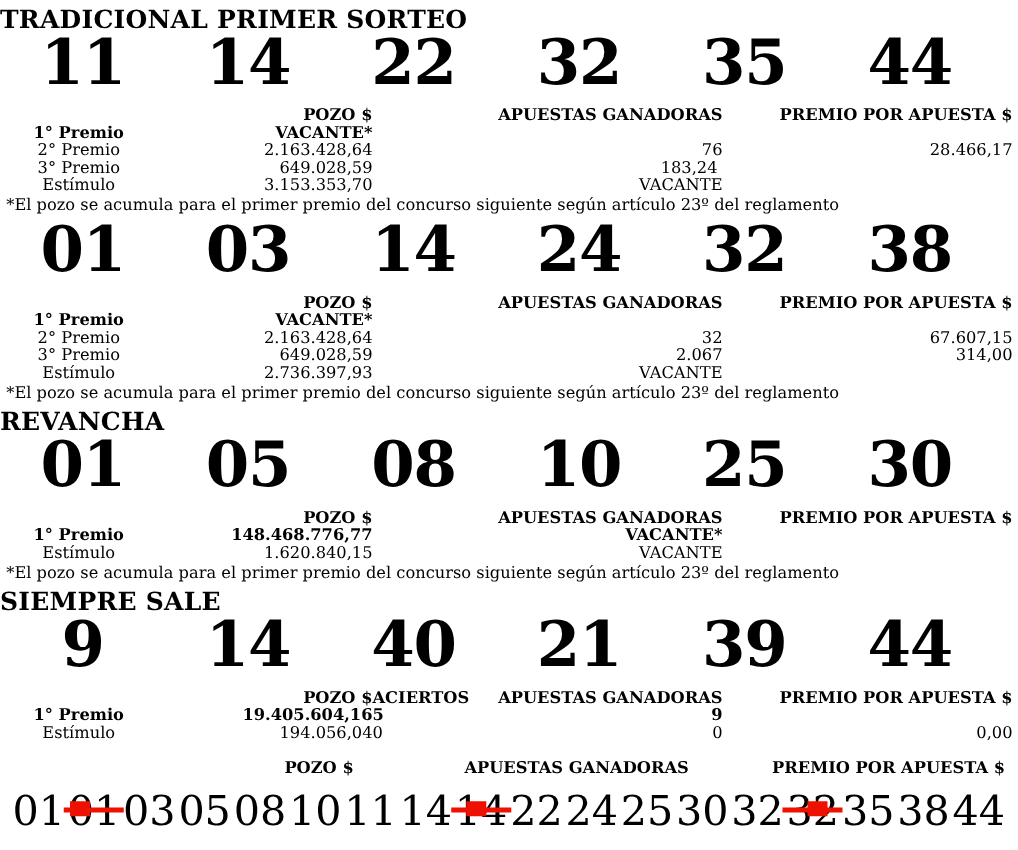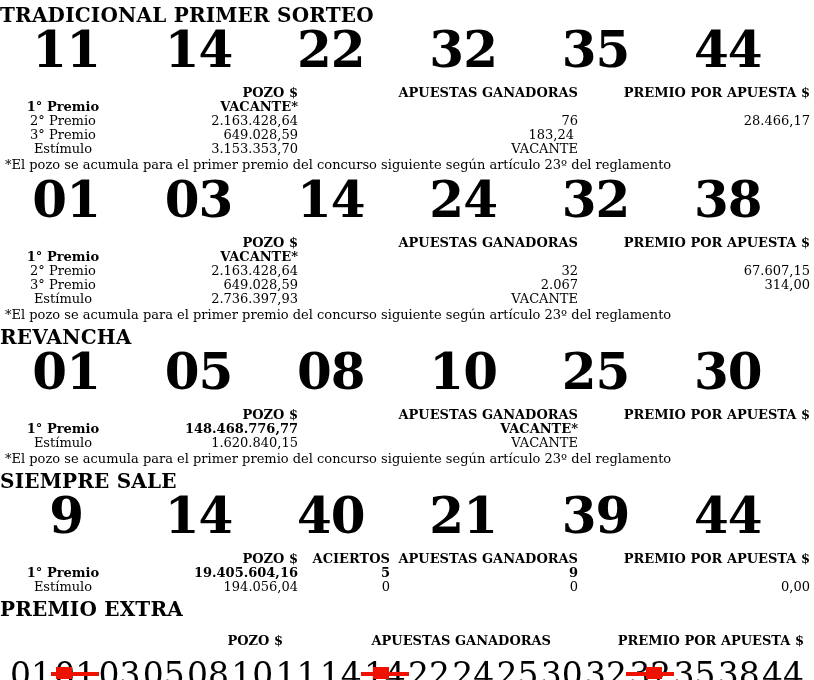--- a/index.html
+++ b/index.html
@@ -23,21 +23,21 @@
   .bignum{
     font-size:50px; line-height:45px; font-weight:bold;
     text-align:center; letter-spacing:-1px;
   }
   .tbl{ width:100%; font-size:13px; line-height:14px; margin-top:14px; }
   .trow{  display:grid; grid-template-columns:118px 180px 280px 1fr; }
   .trow5{ display:grid; grid-template-columns:118px 180px 92px 188px 1fr; }
   .trow3{ display:grid; grid-template-columns:283px 268px 1fr; }
   .cl{ text-align:center; padding-left:8px; }
   .cr{ text-align:right; }
-  .cc{ text-align:right; }
+  .cc{ text-align:left; }
   .pr4{ padding-right:4px; }
   .pr10{ padding-right:10px; }
   .b{ font-weight:bold; }
   .fn{ font-size:13px; line-height:15px; padding-left:5px; margin-top:1px; }
   .strip{
     display:flex; justify-content:space-between; align-items:flex-end;
     padding:0 10px; margin-top:8px;
     font-size:33px; line-height:38px;
   }
   .snum{ position:relative; display:inline-block; }
@@ -205,21 +205,20 @@
         <span class="cl">Estímulo</span>
         <span class="cr">194.056,04</span>
         <span class="cc">0</span>
         <span class="cr">0</span>
         <span class="cr pr4">0,00</span>
       </div>
     </div>
   </div>
 
   <div class="section">
-    <h2 class="title">PREMIO EXTRA</h2>
     <div class="tbl">
       <div class="trow3 b">
         <span class="cr">POZO $</span>
         <span class="cr">APUESTAS GANADORAS</span>
         <span class="cr pr10">PREMIO POR APUESTA $</span>
       </div>
     </div>
   </div>
 
   <div class="strip">

